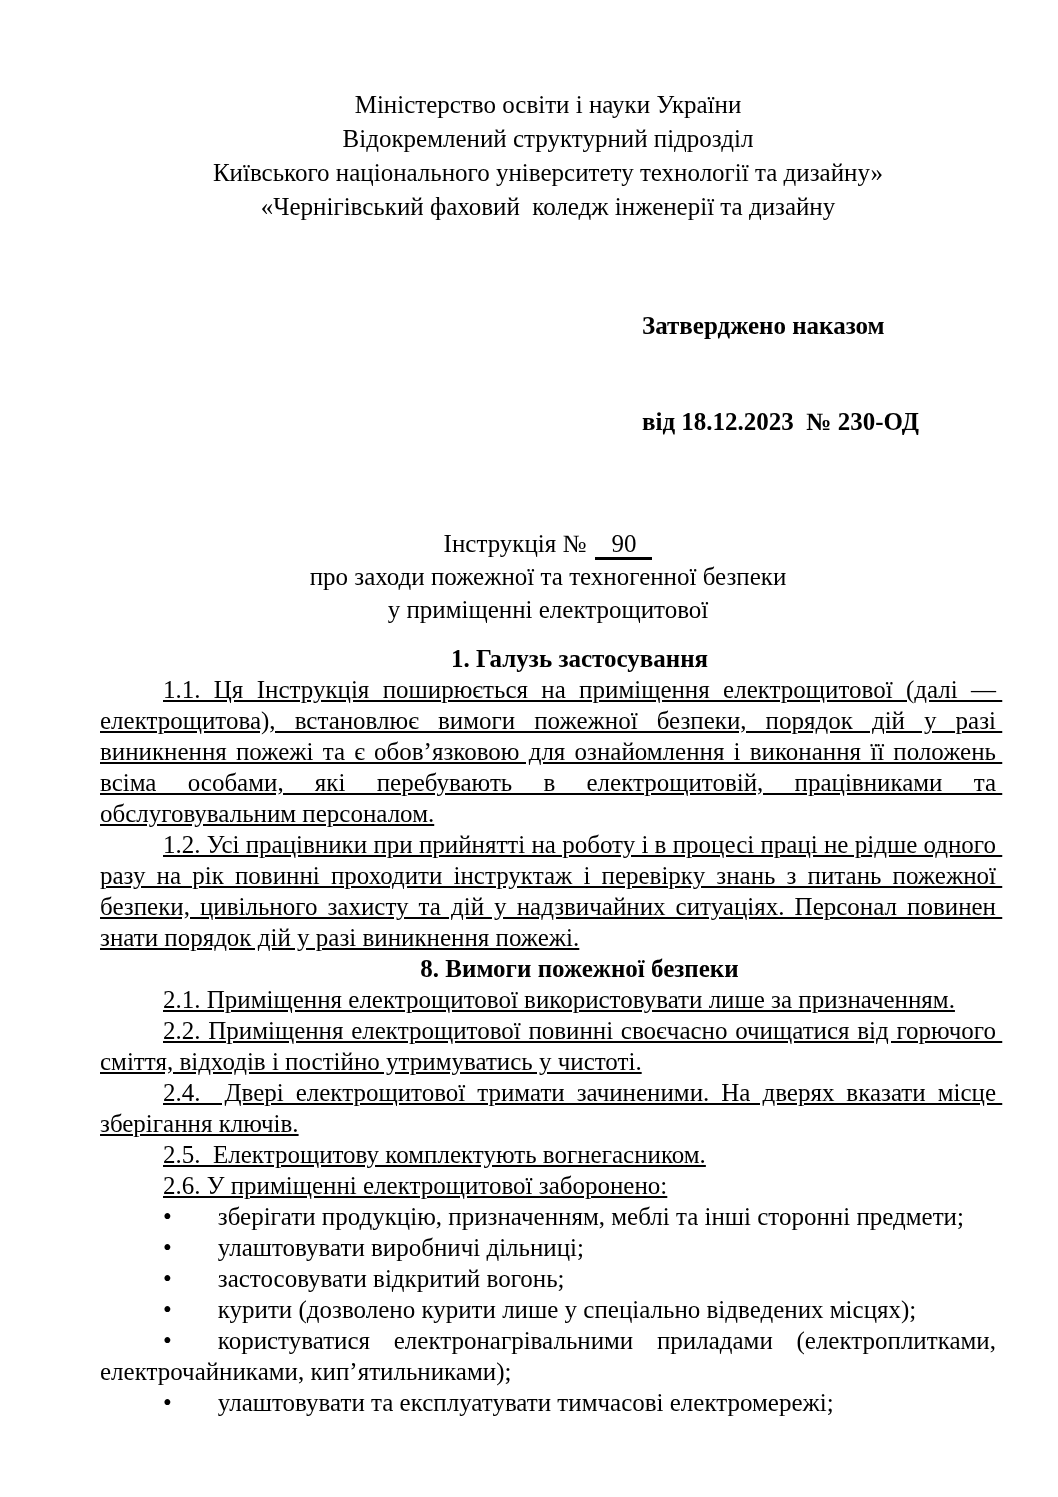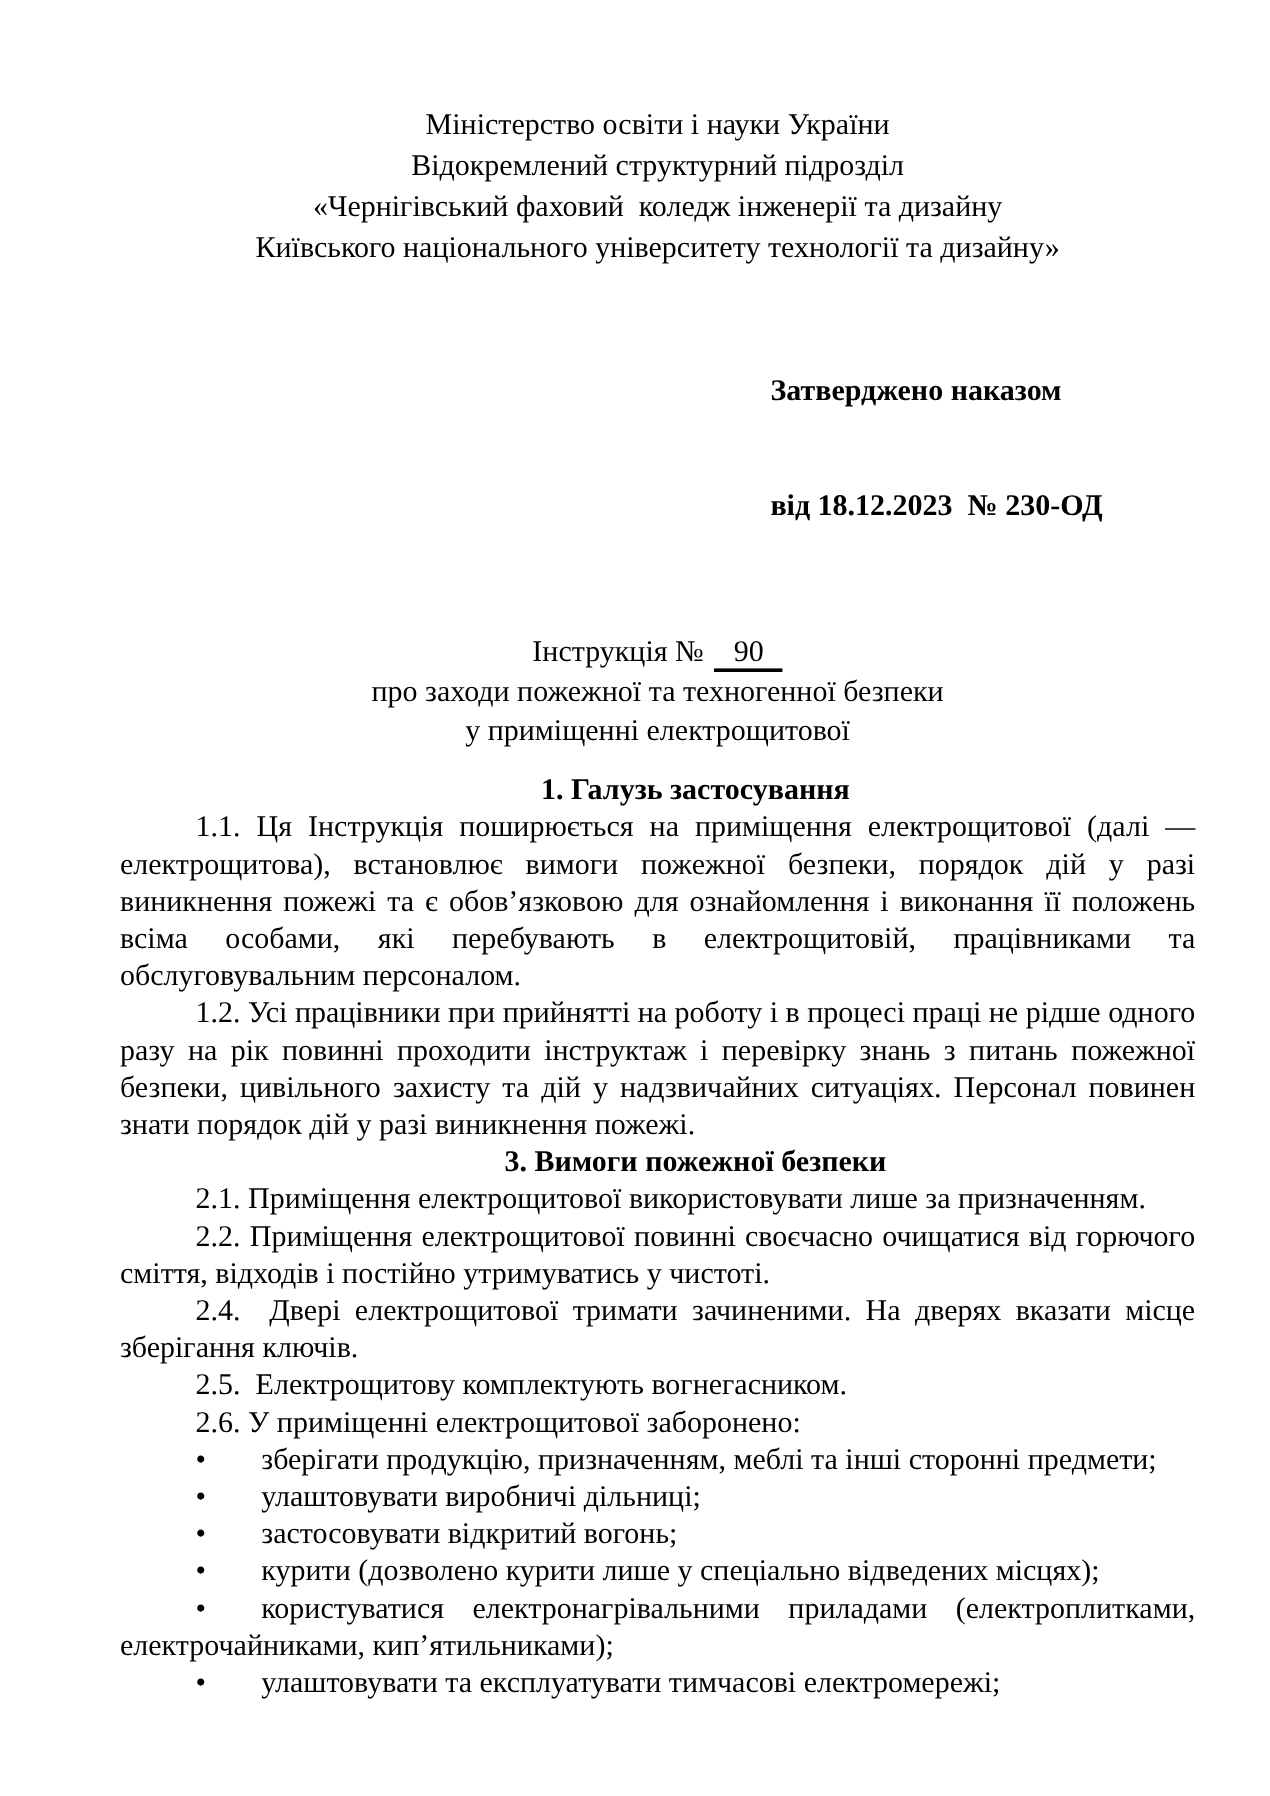--- a/index.html
+++ b/index.html
@@ -44,20 +44,21 @@
     margin-left: 9px;
   }
   .body-text {
     margin-top: 17px;
     line-height: 31px;
   }
   .para {
     text-align: justify;
     text-indent: 63px;
     white-space: pre-wrap;
+    text-decoration: underline;
   }
   .heading {
     font-weight: bold;
     text-indent: 63px;
     text-align: center;
   }
   .bullet-item {
     text-align: justify;
     text-indent: 63px;
     white-space: pre-wrap;
@@ -68,40 +69,40 @@
   }
 </style>
 </head>
 <body>
 
 <div class="doc">
 
   <div>
     <div class="header-line">Міністерство освіти і науки України</div>
     <div class="header-line">Відокремлений структурний підрозділ</div>
+    <div class="header-line">Київського національного університету технології та дизайну»</div>
     <div class="header-line">«Чернігівський фаховий&nbsp; коледж інженерії та дизайну</div>
-    <div class="header-line">Київського національного університету технології та дизайну»</div>
   </div>
 
   <div class="approval">
     <div>Затверджено наказом</div>
     <div>від 18.12.2023&nbsp; № 230-ОД</div>
   </div>
 
   <div class="title-block">
     <div><span>Інструкція №</span><span class="num-underline">90</span></div>
     <div>про заходи пожежної та техногенної безпеки</div>
     <div>у приміщенні електрощитової</div>
   </div>
 
   <div class="body-text">
     <div class="heading">1. Галузь застосування</div>
     <div class="para">1.1. Ця Інструкція поширюється на приміщення електрощитової (далі — електрощитова), встановлює вимоги пожежної безпеки, порядок дій у разі виникнення пожежі та є обов’язковою для ознайомлення і виконання її положень всіма особами, які перебувають в електрощитовій, працівниками та обслуговувальним персоналом.</div>
     <div class="para">1.2. Усі працівники при прийнятті на роботу і в процесі праці не рідше одного разу на рік повинні проходити інструктаж і перевірку знань з питань пожежної безпеки, цивільного захисту та дій у надзвичайних ситуаціях. Персонал повинен знати порядок дій у разі виникнення пожежі.</div>
-    <div class="heading">3. Вимоги пожежної безпеки</div>
+    <div class="heading">8. Вимоги пожежної безпеки</div>
     <div class="para">2.1. Приміщення електрощитової використовувати лише за призначенням.</div>
     <div class="para">2.2. Приміщення електрощитової повинні своєчасно очищатися від горючого сміття, відходів і постійно утримуватись у чистоті.</div>
     <div class="para">2.4.&nbsp; Двері електрощитової тримати зачиненими. На дверях вказати місце зберігання ключів.</div>
     <div class="para">2.5.&nbsp; Електрощитову комплектують вогнегасником.</div>
     <div class="para">2.6. У приміщенні електрощитової заборонено:</div>
 
     <div class="bullet-item"><span>•</span><span class="bullet-tab"></span><span>зберігати продукцію, призначенням, меблі та інші сторонні предмети;</span></div>
     <div class="bullet-item"><span>•</span><span class="bullet-tab"></span><span>улаштовувати виробничі дільниці;</span></div>
     <div class="bullet-item"><span>•</span><span class="bullet-tab"></span><span>застосовувати відкритий вогонь;</span></div>
     <div class="bullet-item"><span>•</span><span class="bullet-tab"></span><span>курити (дозволено курити лише у спеціально відведених місцях);</span></div>

